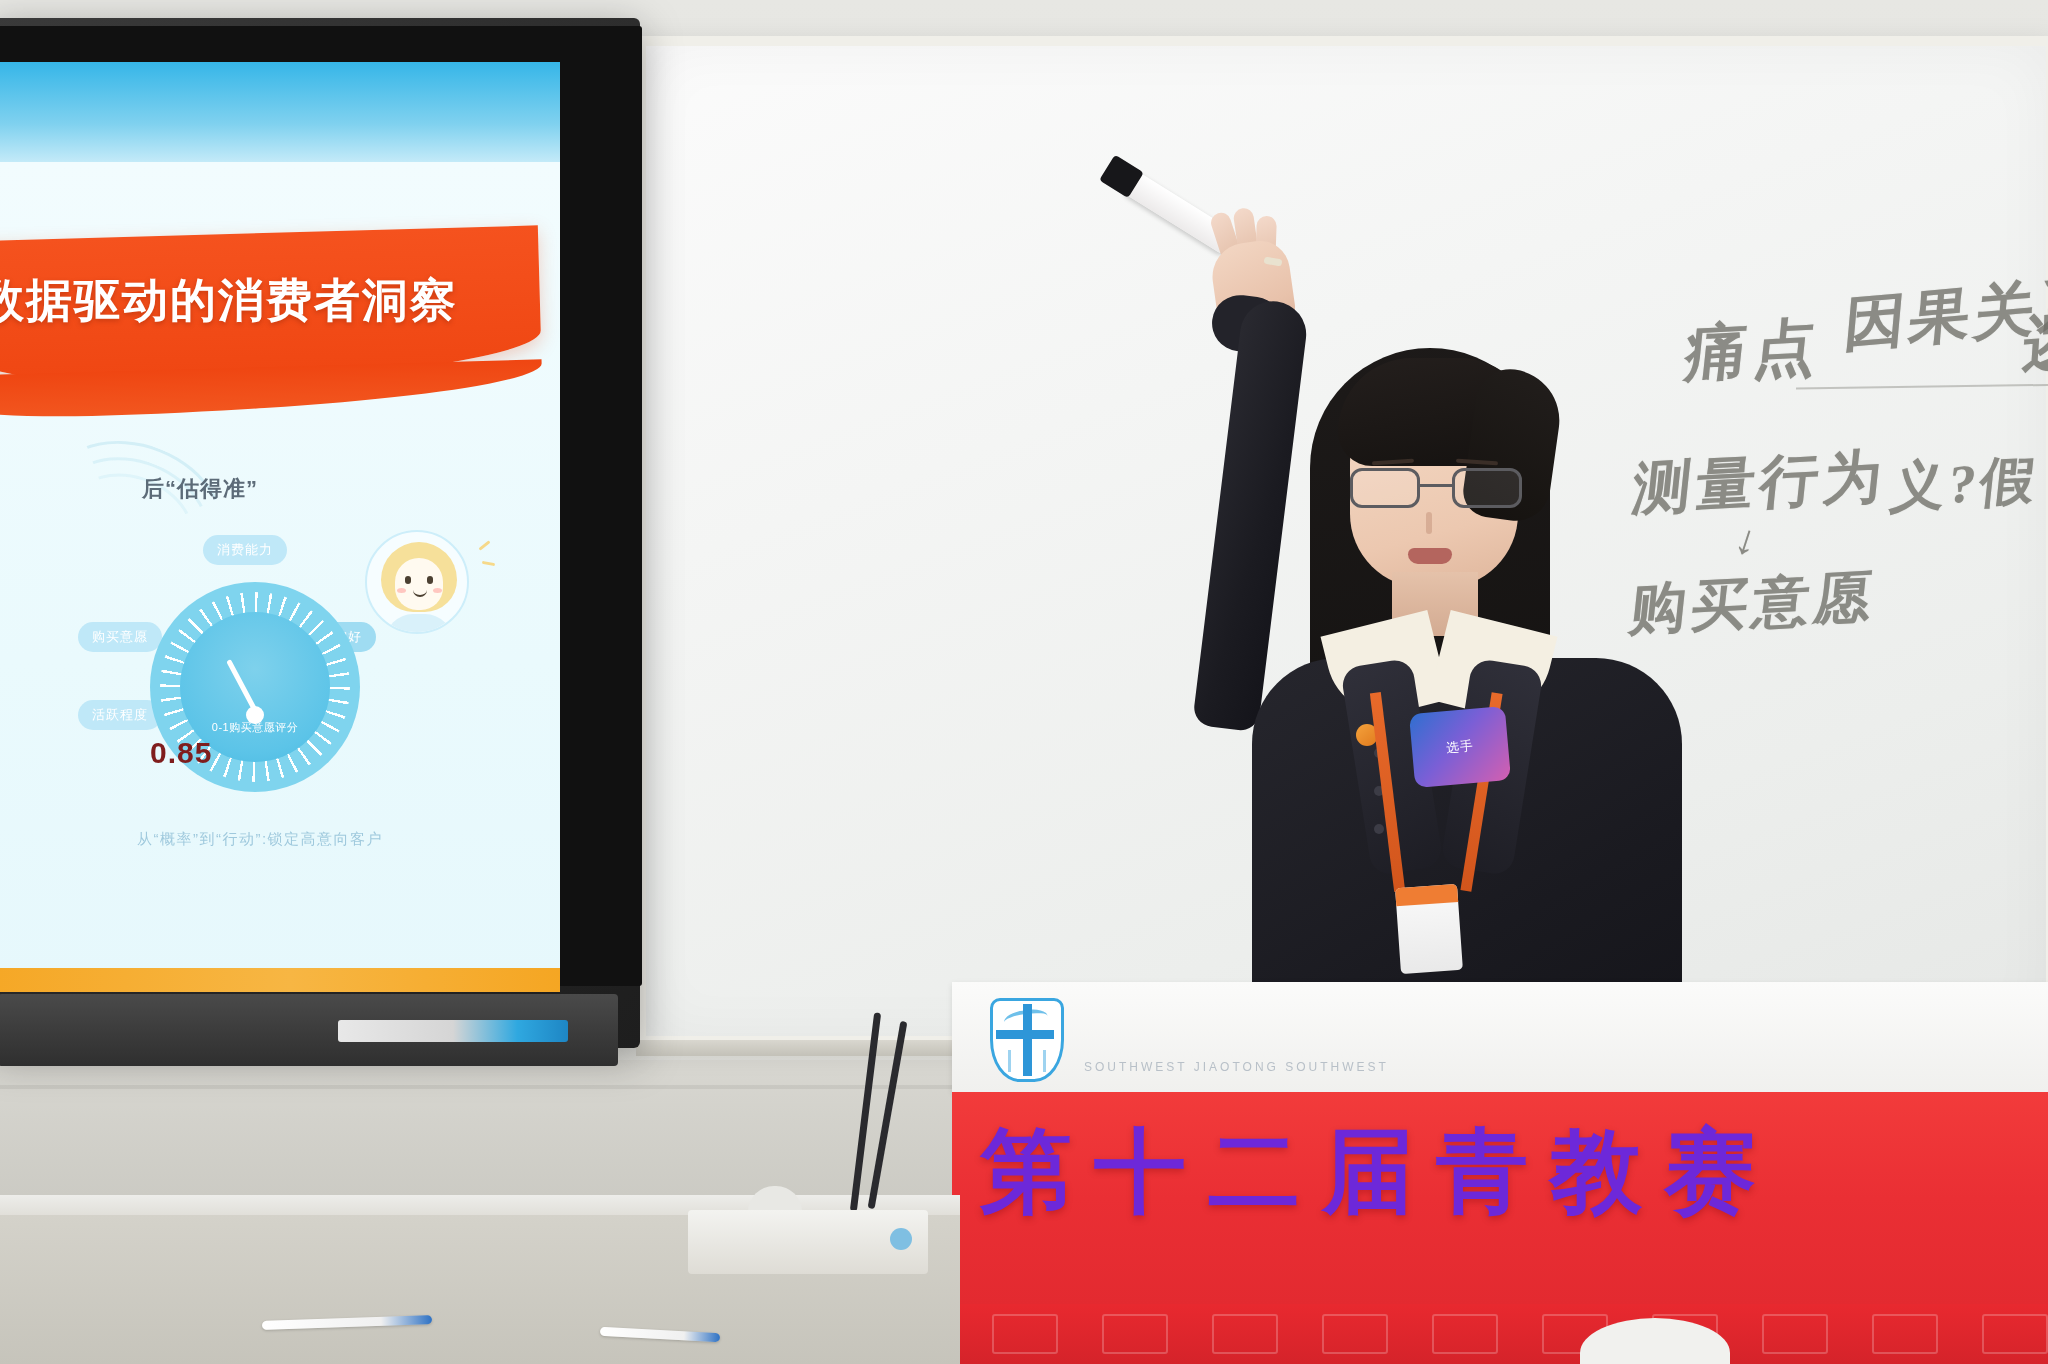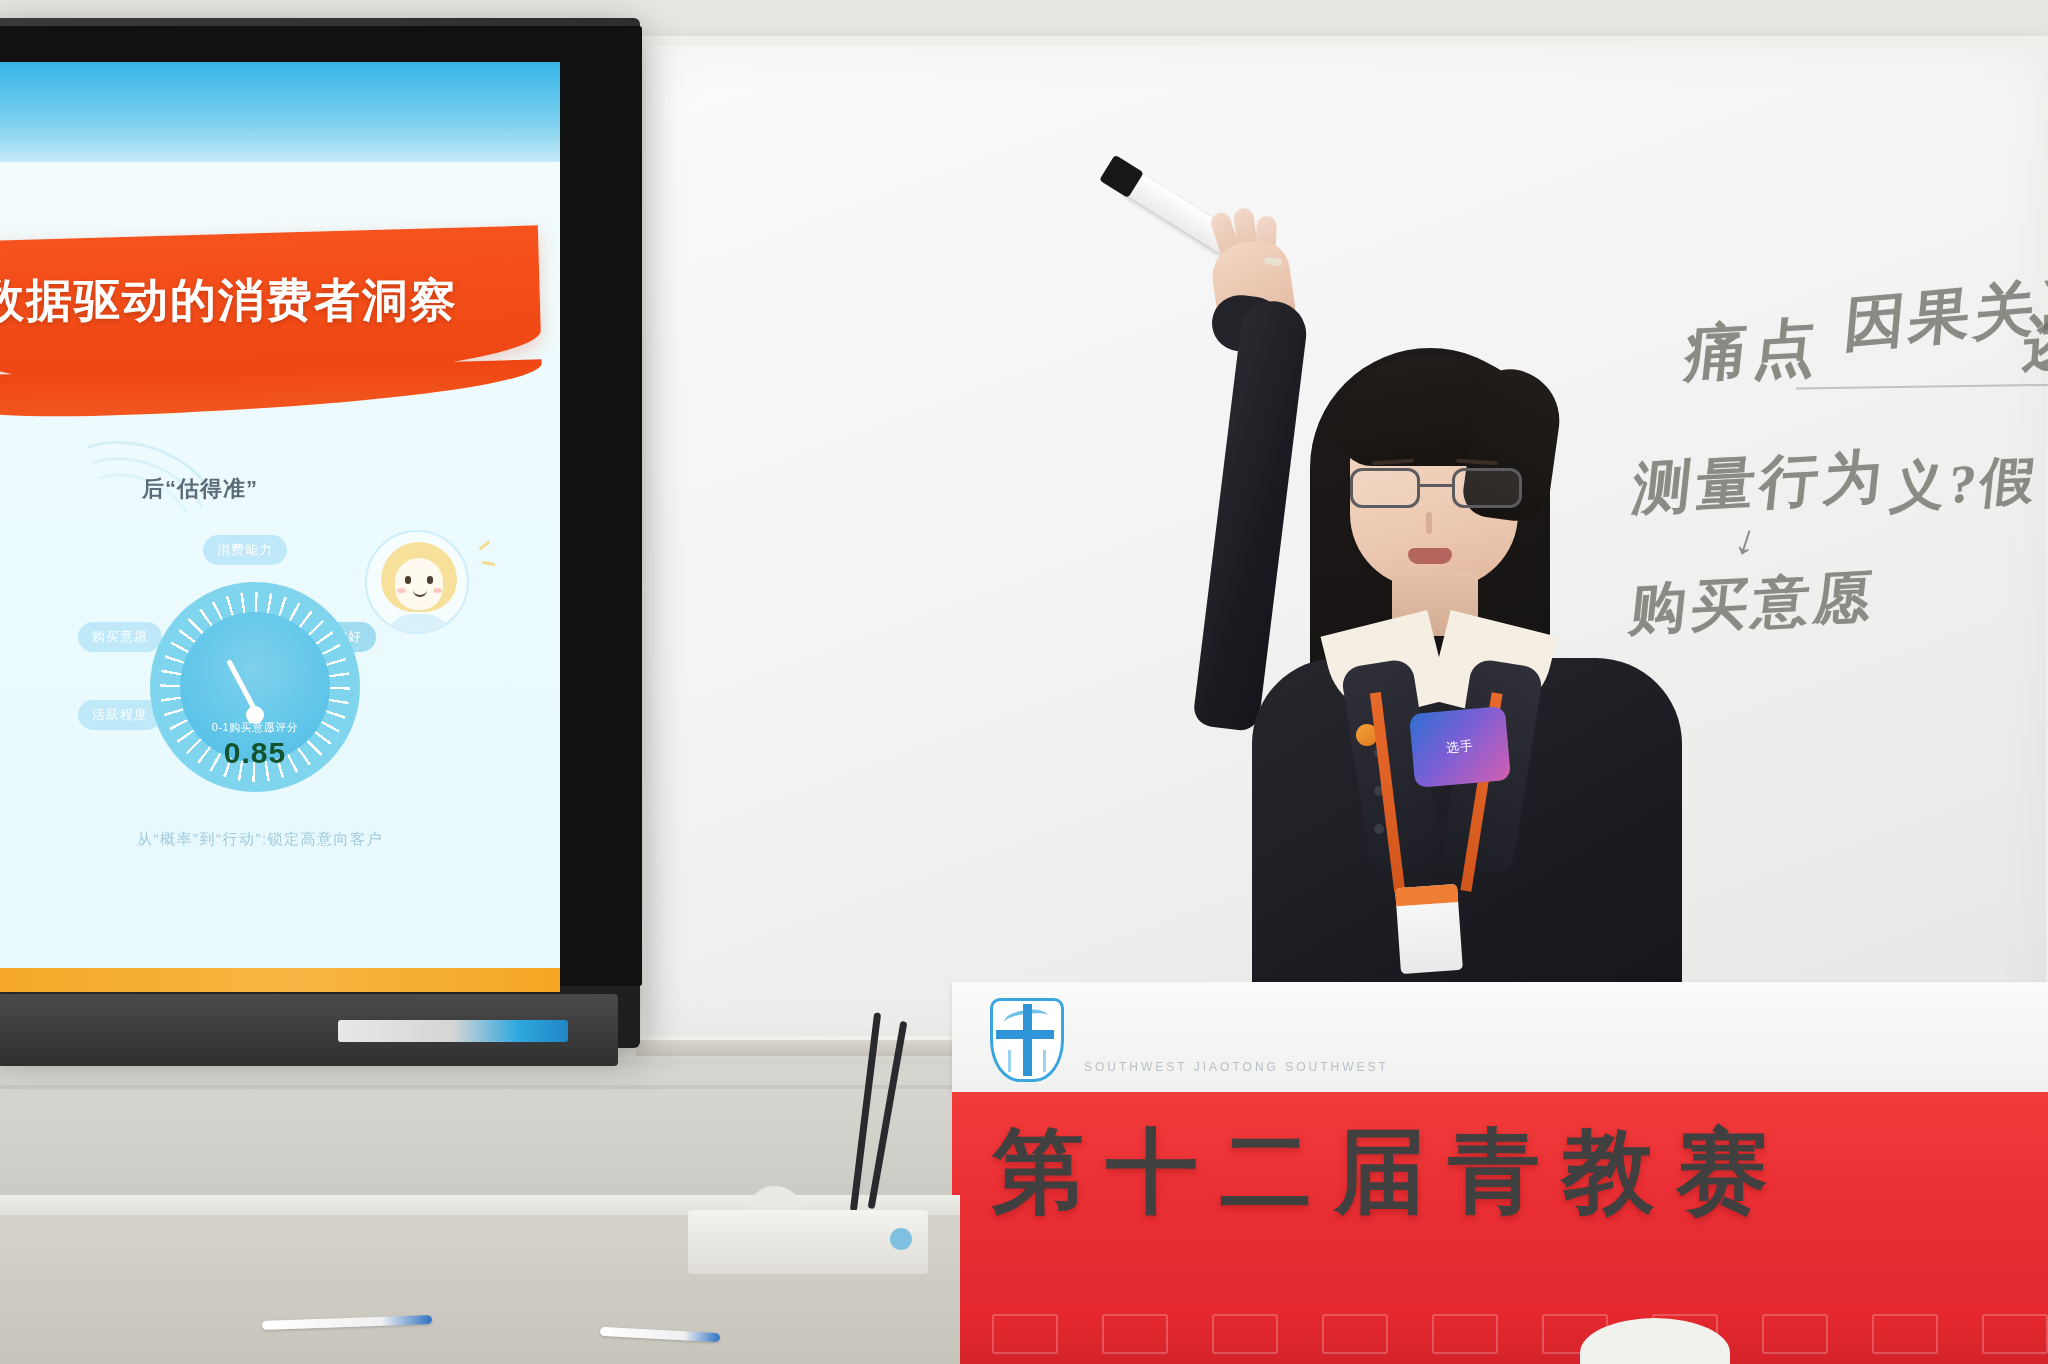--- a/index.html
+++ b/index.html
@@ -143,22 +143,22 @@
   }
   .gauge-hub {
     position:absolute; left:50%; top:calc(34% + 62px); width:18px; height:18px;
     margin-left:-9px; margin-top:-9px; border-radius:50%; background:#ffffff;
   }
   .gauge-cap {
     position:absolute; left:0; right:0; top:138px; text-align:center;
     color:#ffffff; font-size:11px; letter-spacing:.5px;
   }
   .gauge-val {
-    position:absolute; left:0; right:0; top:154px; text-align:center;
-    color:#14532d; font-size:30px; font-weight:bold; letter-spacing:1px;
+    position:absolute; left:0; right:0; top:154px; 
+    color:#7f1d1d; font-size:30px; font-weight:bold; letter-spacing:1px;
   }
 
   .avatar {
     position:absolute; left:405px; top:468px; width:104px; height:104px;
     border-radius:50%; background:#f6fdff; border:2px solid #cdeefa;
     overflow:hidden;
   }
   .av-hair {
     position:absolute; left:14px; top:10px; width:76px; height:70px;
     background:#f6e09a; border-radius:40px 40px 34px 34px;
@@ -380,22 +380,22 @@
   }
   .uni-name-en {
     position:absolute; left:132px; top:78px;
     font-size:12px; color:#b8c0c8; letter-spacing:3px;
   }
   .banner-red {
     position:absolute; left:0; top:110px; width:100%; height:212px;
     background:linear-gradient(180deg,#f23b3b 0%,#ea2f34 50%,#e32a30 100%);
   }
   .banner-title {
-    position:absolute; left:40px; top:128px; width:1050px;
-    font-size:92px; font-weight:bold; color:#404040;
+    position:absolute; left:28px; top:128px; width:1050px;
+    font-size:92px; font-weight:bold; color:#6d28d9;
     letter-spacing:22px; white-space:nowrap;
     text-shadow:0 3px 7px rgba(120,0,0,.30);
   }
   .banner-deco {
     position:absolute; left:0; top:322px; width:100%; height:60px;
     background:linear-gradient(180deg,#e8292f 0%,#d5232a 100%);
     overflow:hidden;
   }
   .deco-box {
     position:absolute; top:10px; width:66px; height:40px;

